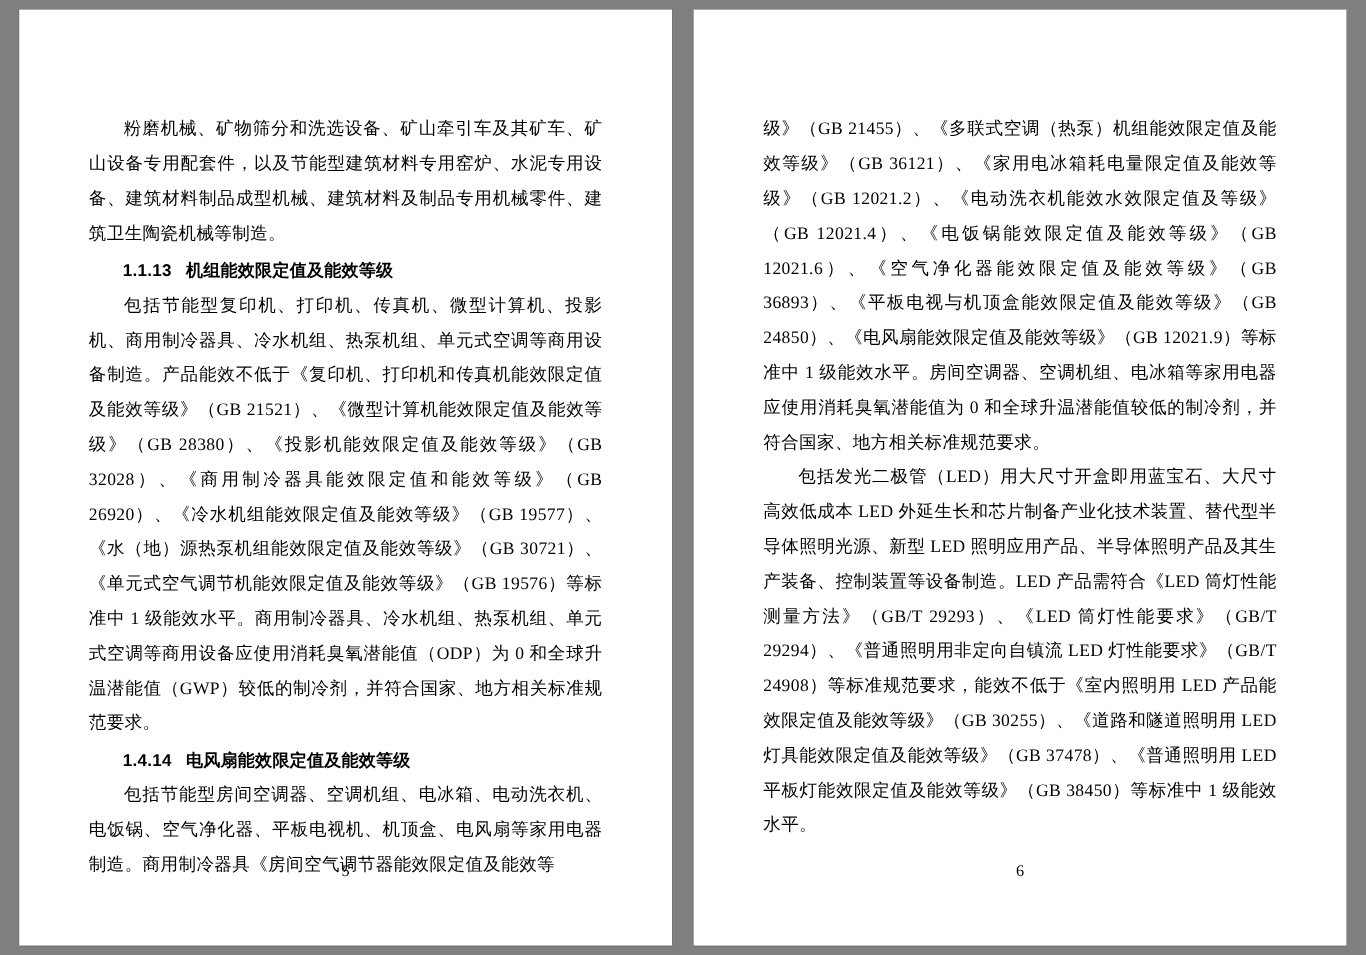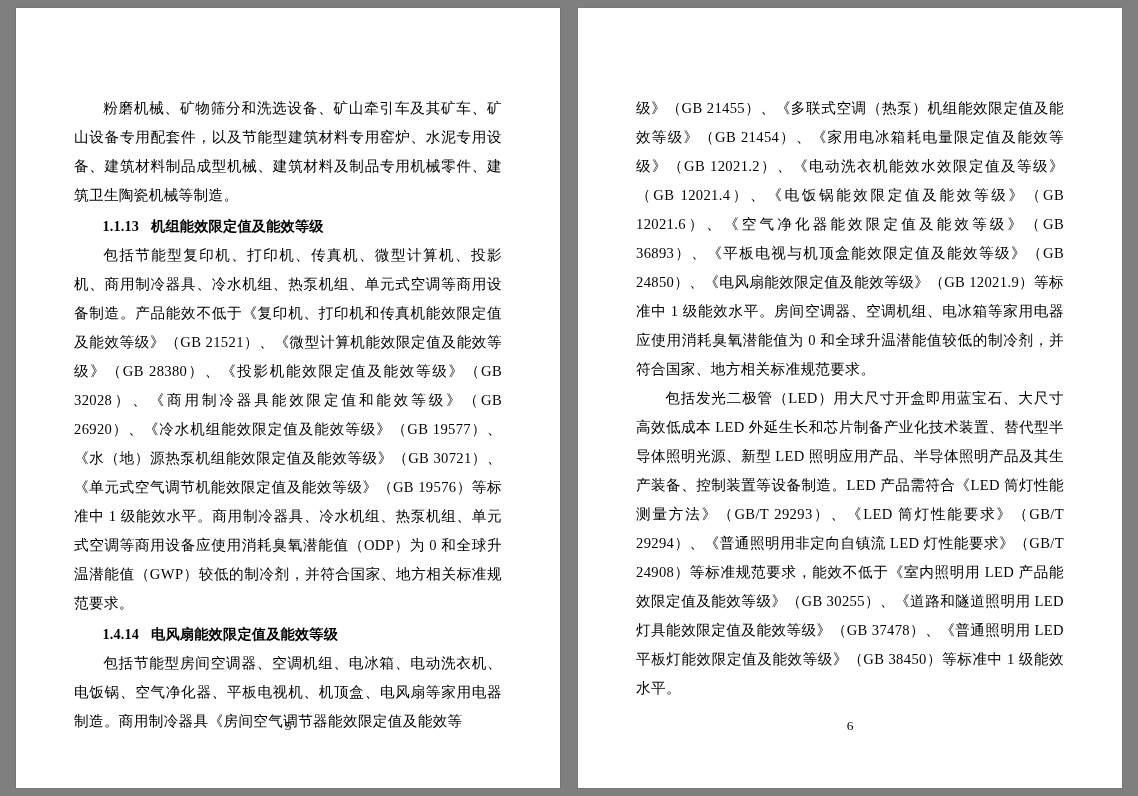--- a/index.html
+++ b/index.html
@@ -47,21 +47,21 @@
   }
   .heading {
     margin: 0;
     text-indent: 2em;
     font-weight: bold;
     font-family: "Liberation Sans", "DejaVu Sans", sans-serif;
     font-size: 14.2px;
     letter-spacing: 0.2px;
   }
   .heading .num {
-    font-family: Liberation Serif, serif;
+    font-family: Liberation Sans, sans-serif;
     font-weight: bold;
     margin-right: 12px;
     margin-top: 22px;
   }
   .spacer-before {
     margin-top: 2px;
   }
   .page-number {
     position: absolute;
     bottom: 54px;
@@ -84,19 +84,19 @@
       <p class="heading spacer-before"><span class="num">1.1.13</span><span>机组能效限定值及能效等级</span></p>
       <p class="para">包括节能型复印机、打印机、传真机、微型计算机、投影机、商用制冷器具、冷水机组、热泵机组、单元式空调等商用设备制造。产品能效不低于《复印机、打印机和传真机能效限定值及能效等级》（GB 21521）、《微型计算机能效限定值及能效等级》（GB 28380）、《投影机能效限定值及能效等级》（GB 32028）、《商用制冷器具能效限定值和能效等级》（GB 26920）、《冷水机组能效限定值及能效等级》（GB 19577）、《水（地）源热泵机组能效限定值及能效等级》（GB 30721）、《单元式空气调节机能效限定值及能效等级》（GB 19576）等标准中 1 级能效水平。商用制冷器具、冷水机组、热泵机组、单元式空调等商用设备应使用消耗臭氧潜能值（ODP）为 0 和全球升温潜能值（GWP）较低的制冷剂，并符合国家、地方相关标准规范要求。</p>
       <p class="heading spacer-before"><span class="num">1.4.14</span><span>电风扇能效限定值及能效等级</span></p>
       <p class="para">包括节能型房间空调器、空调机组、电冰箱、电动洗衣机、电饭锅、空气净化器、平板电视机、机顶盒、电风扇等家用电器制造。商用制冷器具《房间空气调节器能效限定值及能效等</p>
     </div>
     <div class="page-number">5</div>
   </div>
 
   <div class="page">
     <div class="page-body">
-      <p class="para" style="text-indent:0">级》（GB 21455）、《多联式空调（热泵）机组能效限定值及能效等级》（GB 21454）、《家用电冰箱耗电量限定值及能效等级》（GB 12021.2）、《电动洗衣机能效水效限定值及等级》（GB 12021.4）、《电饭锅能效限定值及能效等级》（GB 12021.6）、《空气净化器能效限定值及能效等级》（GB 36893）、《平板电视与机顶盒能效限定值及能效等级》（GB 24850）、《电风扇能效限定值及能效等级》（GB 12021.9）等标准中 1 级能效水平。房间空调器、空调机组、电冰箱等家用电器应使用消耗臭氧潜能值为 0 和全球升温潜能值较低的制冷剂，并符合国家、地方相关标准规范要求。</p>
+      <p class="para" style="text-indent:0">级》（GB 21455）、《多联式空调（热泵）机组能效限定值及能效等级》（GB 36121）、《家用电冰箱耗电量限定值及能效等级》（GB 12021.2）、《电动洗衣机能效水效限定值及等级》（GB 12021.4）、《电饭锅能效限定值及能效等级》（GB 12021.6）、《空气净化器能效限定值及能效等级》（GB 36893）、《平板电视与机顶盒能效限定值及能效等级》（GB 24850）、《电风扇能效限定值及能效等级》（GB 12021.9）等标准中 1 级能效水平。房间空调器、空调机组、电冰箱等家用电器应使用消耗臭氧潜能值为 0 和全球升温潜能值较低的制冷剂，并符合国家、地方相关标准规范要求。</p>
       <p class="para">包括发光二极管（LED）用大尺寸开盒即用蓝宝石、大尺寸高效低成本 LED 外延生长和芯片制备产业化技术装置、替代型半导体照明光源、新型 LED 照明应用产品、半导体照明产品及其生产装备、控制装置等设备制造。LED 产品需符合《LED 筒灯性能测量方法》（GB/T 29293）、《LED 筒灯性能要求》（GB/T 29294）、《普通照明用非定向自镇流 LED 灯性能要求》（GB/T 24908）等标准规范要求，能效不低于《室内照明用 LED 产品能效限定值及能效等级》（GB 30255）、《道路和隧道照明用 LED 灯具能效限定值及能效等级》（GB 37478）、《普通照明用 LED 平板灯能效限定值及能效等级》（GB 38450）等标准中 1 级能效水平。</p>
     </div>
     <div class="page-number">6</div>
   </div>
 
 </div>
 
 </body></html>

